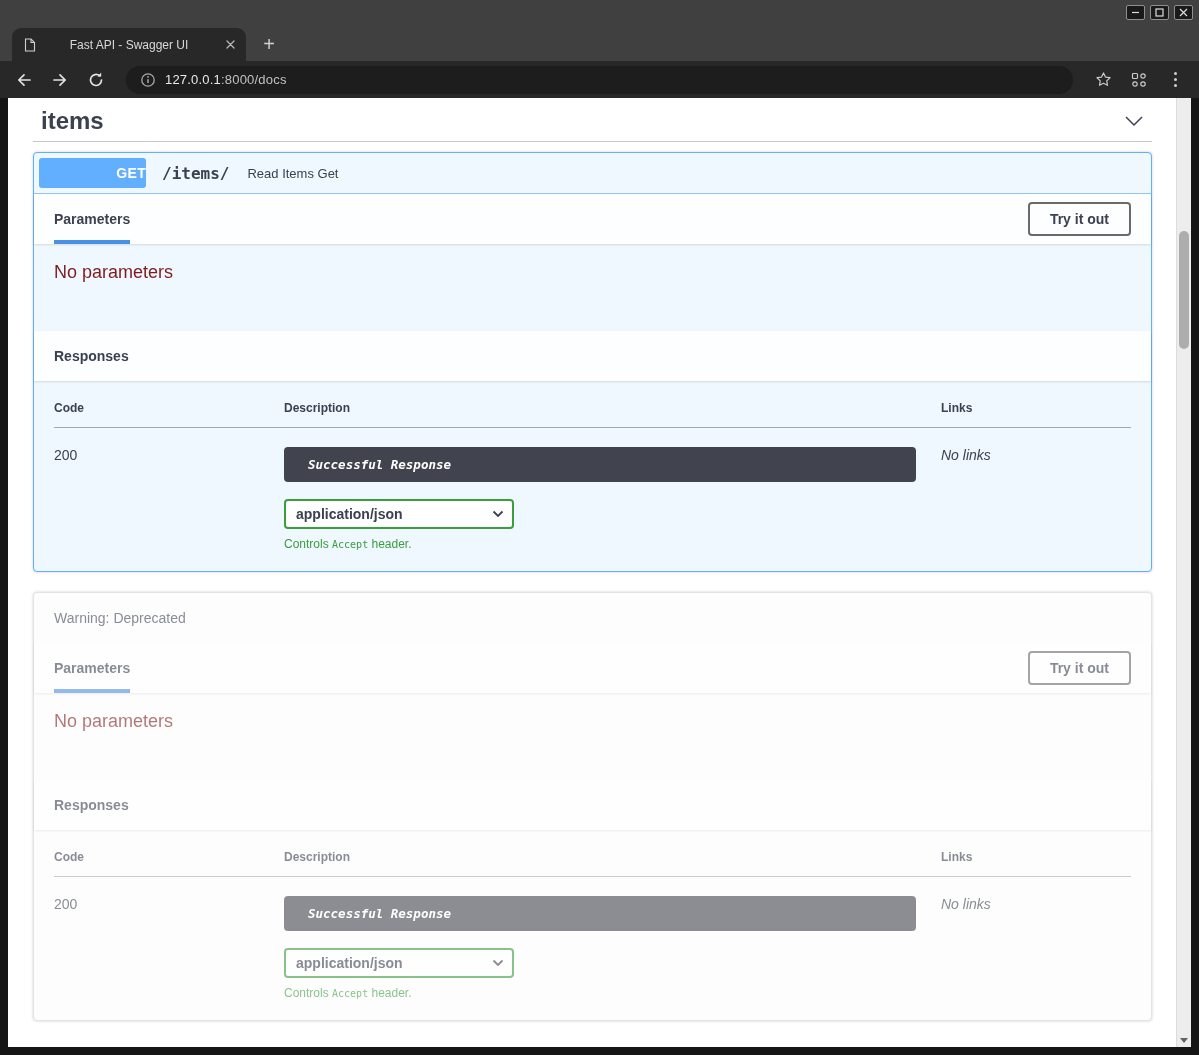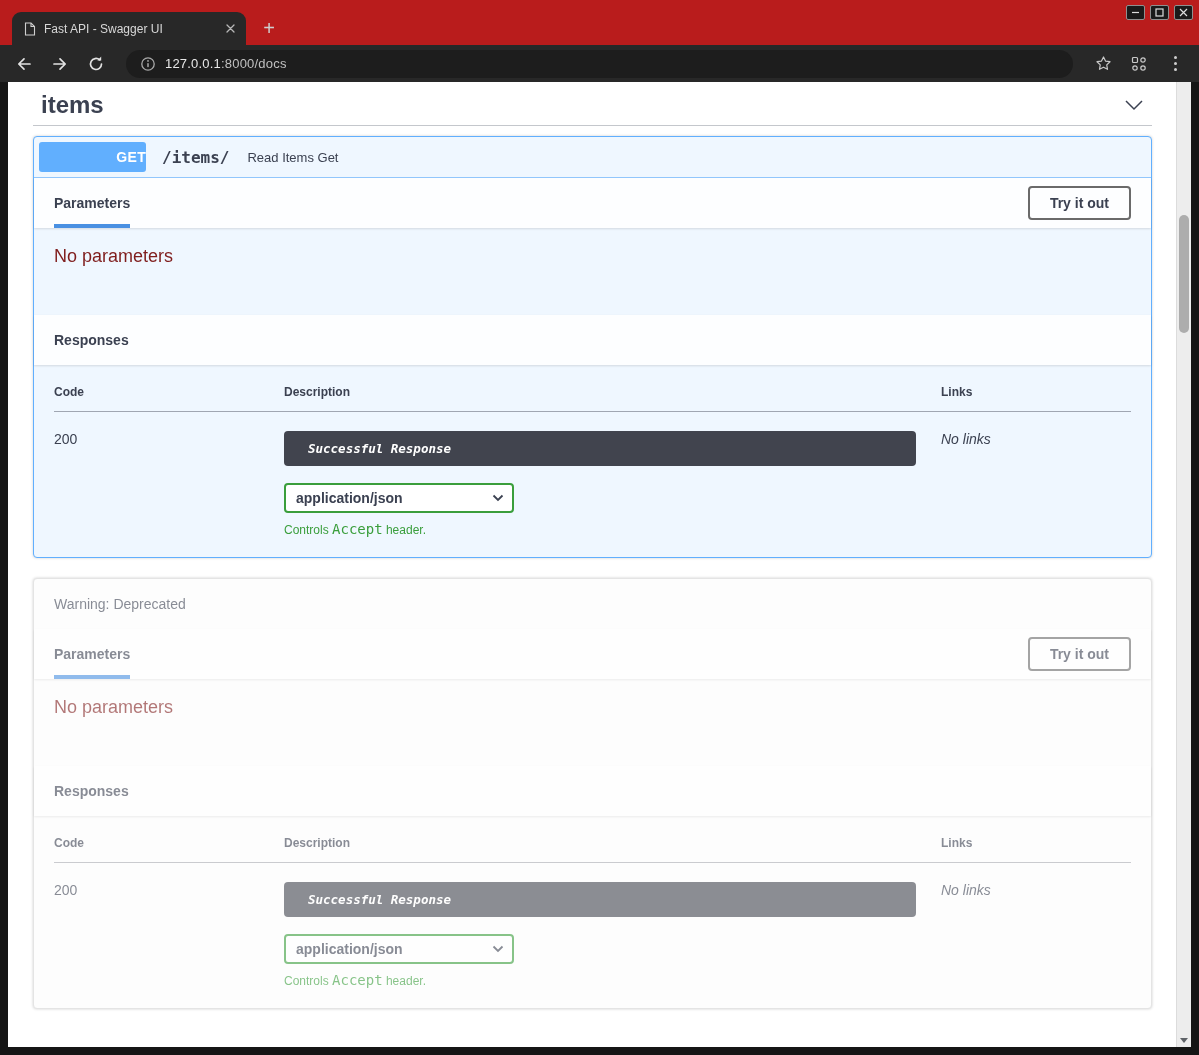--- a/index.html
+++ b/index.html
@@ -1,21 +1,21 @@
 <!DOCTYPE html>
 <html><head>
 <meta charset="utf-8">
 <style>
   * { margin:0; padding:0; box-sizing:border-box; }
   html,body { width:1199px; height:1055px; }
   body { background:#151515; font-family:"Liberation Sans", sans-serif; overflow:hidden; }
   .window { width:100%; height:100%; display:flex; flex-direction:column; }
 
   
-  .titlebar { height:45px; background:#b91c1c; position:relative; flex:none; }
+  .titlebar { height:61px; background:#404040; position:relative; flex:none;text-align:center; }
   .win-controls { position:absolute; top:5px; right:6px; display:flex; gap:5px; }
   .win-btn { width:19px; height:15px; border:1px solid #8f8f8f; border-radius:2px; background:#1a1a1a;
              display:flex; align-items:center; justify-content:center; cursor:pointer; }
   .tabstrip { position:absolute; left:12px; bottom:0; display:flex; align-items:flex-end; }
   .tab { width:234px; height:33px; background:#282828; border-radius:9px 9px 0 0;
          display:flex; align-items:center; gap:8px; padding:0 8px 0 12px; cursor:pointer; }
   .tab-title { flex:1; color:#d8d8d8; font-size:12px; white-space:nowrap; overflow:hidden; }
   .tab-close { width:16px; height:16px; display:flex; align-items:center; justify-content:center; border-radius:50%; cursor:pointer; }
   .newtab { width:30px; height:30px; margin:0 0 2px 8px; display:flex; align-items:center; justify-content:center;
             color:#cfcfcf; font-size:20px; cursor:pointer; }
@@ -80,21 +80,21 @@
   td.desc-cell { padding-right:25px; }
   .resp-bar { background:#41444e; border-radius:4px; padding:10px 24px; color:#fff;
               font-family:"DejaVu Sans Mono", monospace; font-size:12.5px; font-weight:bold; font-style:italic; }
   td.links-cell { font-style:italic; }
 
   .media-wrap { margin-top:17px; position:relative; width:230px; }
   .media-select { border:2px solid #3a9e3c; border-radius:4px; background:#fff; padding:5px 30px 5px 10px;
                   font-size:14px; font-weight:bold; color:#3b4151; cursor:pointer; }
   .media-chev { position:absolute; right:10px; top:11px; }
   .accept-note { margin-top:8px; font-size:12px; color:#3a9e3c; }
-  .accept-note .code { font-family:"DejaVu Sans Mono", monospace; font-size:14px; }
+  .accept-note .code { font-family:"DejaVu Sans Mono", monospace; font-size:10px; }
 </style>
 </head>
 <body>
 
 <div class="window">
 
   <div class="titlebar">
     <div class="tabstrip">
       <div class="tab">
         <svg width="12" height="14" viewBox="0 0 12 14">

